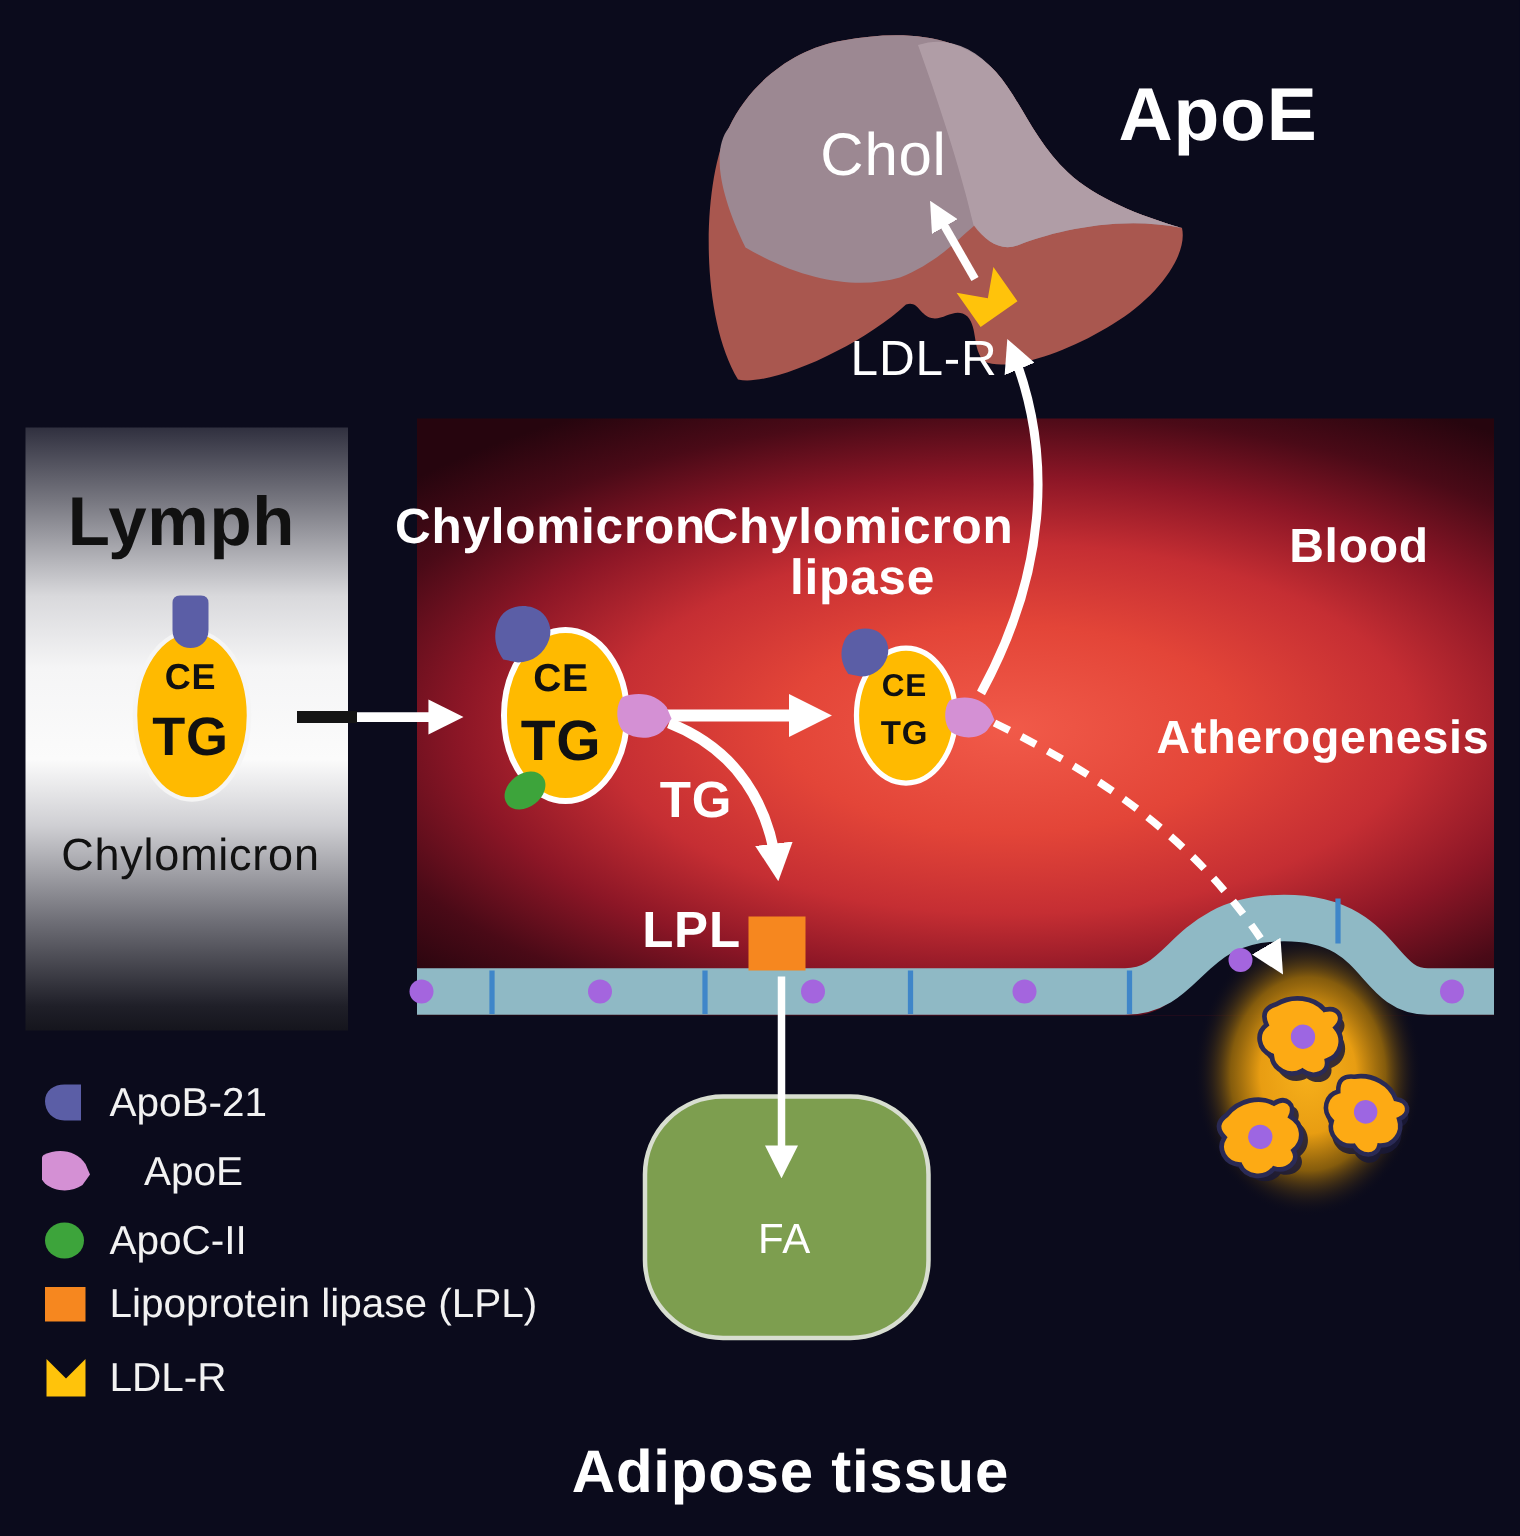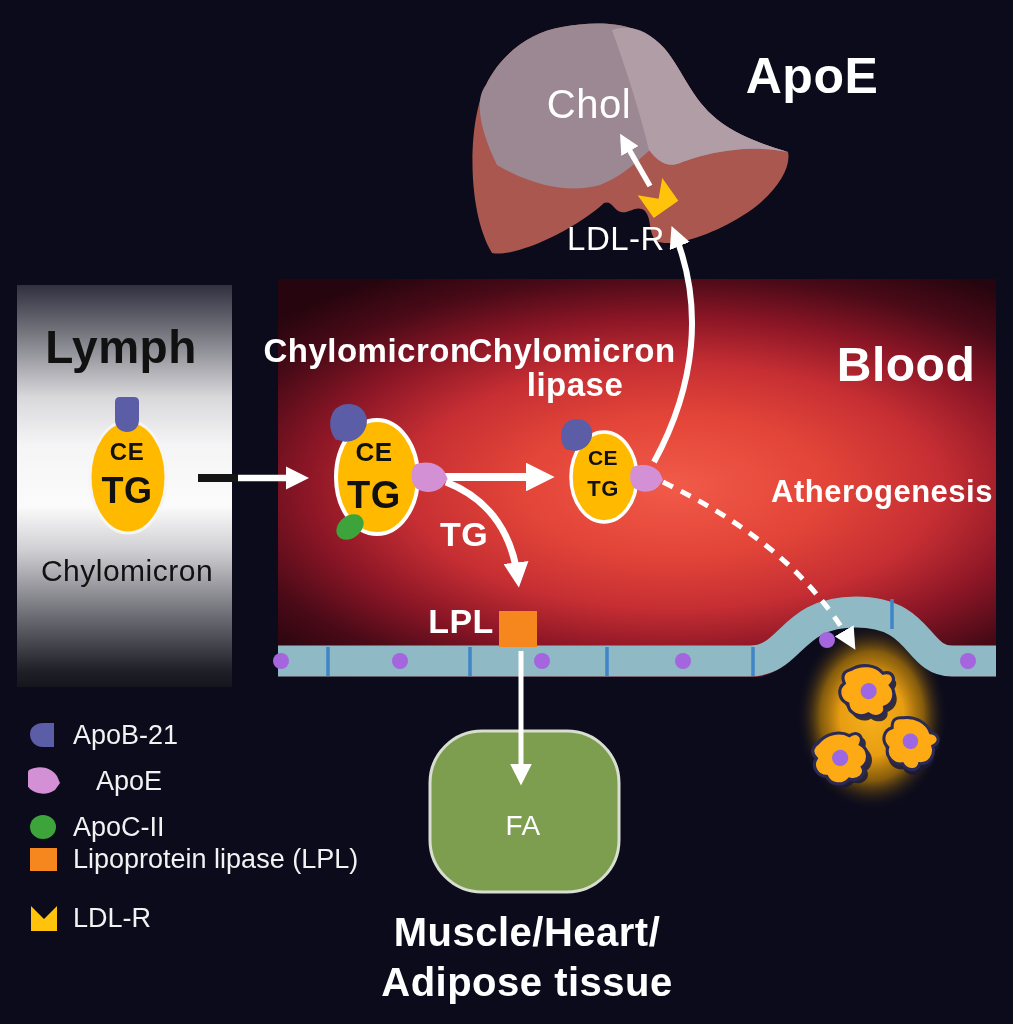--- a/index.html
+++ b/index.html
@@ -145,33 +145,32 @@
   <div class="lbl w500" style="left:616px;top:239px;font-size:33px;">LDL-R</div>
 
   <div class="lbl black" style="left:121px;top:347px;font-size:46px;">Lymph</div>
   <div class="lbl black" style="left:127px;top:452px;font-size:24px;">CE</div>
   <div class="lbl black" style="left:127px;top:491px;font-size:36px;">TG</div>
   <div class="lbl black w400" style="left:127px;top:571px;font-size:30px;">Chylomicron</div>
 
   <div class="lbl" style="left:367px;top:351px;font-size:33px;">Chylomicron</div>
   <div class="lbl" style="left:572px;top:351px;font-size:33px;">Chylomicron</div>
   <div class="lbl" style="left:575px;top:385px;font-size:33px;">lipase</div>
-  <div class="lbl" style="left:906px;top:364px;font-size:48px;">Blood</div>
+  <div class="lbl" style="left:906px;top:364px;font-size:32px;">Blood</div>
   <div class="lbl" style="left:882px;top:492px;font-size:31px;">Atherogenesis</div>
 
   <div class="lbl black" style="left:374px;top:452px;font-size:26px;">CE</div>
   <div class="lbl black" style="left:374px;top:495px;font-size:38px;">TG</div>
   <div class="lbl black" style="left:603px;top:458px;font-size:21px;">CE</div>
   <div class="lbl black" style="left:603px;top:489px;font-size:22px;">TG</div>
 
   <div class="lbl" style="left:464px;top:534px;font-size:34px;">TG</div>
   <div class="lbl" style="left:461px;top:621px;font-size:34px;">LPL</div>
 
   <div class="lbl w400" style="left:523px;top:826px;font-size:28px;">FA</div>
-  <div class="lbl" style="left:527px;top:932px;font-size:40px;">Muscle/Heart/</div>
   <div class="lbl" style="left:527px;top:982px;font-size:40px;">Adipose tissue</div>
 
   <div id="legend">
     <div class="legend-row" style="top:14px;">
       <svg width="32" height="30">
         <path d="M 26 3 L 26 27 L 15 27 C 7 27 2 21 2 14 C 2 7 8 3 15 3 Z" fill="#5b5ea6"></path>
       </svg>
       <span class="txt">ApoB-21</span>
     </div>
     <div class="legend-row" style="top:60px;gap:36px;">
@@ -181,21 +180,21 @@
         </g>
       </svg>
       <span class="txt">ApoE</span>
     </div>
     <div class="legend-row" style="top:106px;">
       <svg width="32" height="30">
         <ellipse cx="15" cy="15" rx="13" ry="12" fill="#3da43b"></ellipse>
       </svg>
       <span class="txt">ApoC-II</span>
     </div>
-    <div class="legend-row" style="top:138px;">
+    <div class="legend-row" style="top:148px;">
       <svg width="32" height="30">
         <rect x="2" y="4" width="27" height="23" fill="#f6871f"></rect>
       </svg>
       <span class="txt">Lipoprotein lipase (LPL)</span>
     </div>
     <div class="legend-row" style="top:197px;">
       <svg width="32" height="30">
         <path d="M 3 3 L 16 16 L 29 3 L 29 28 L 3 28 Z" fill="#ffc30b"></path>
       </svg>
       <span class="txt">LDL-R</span>

